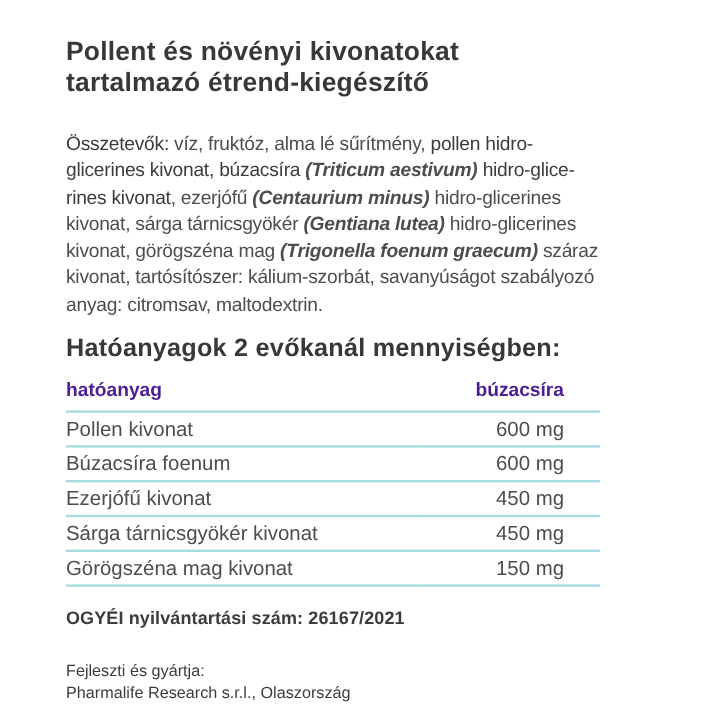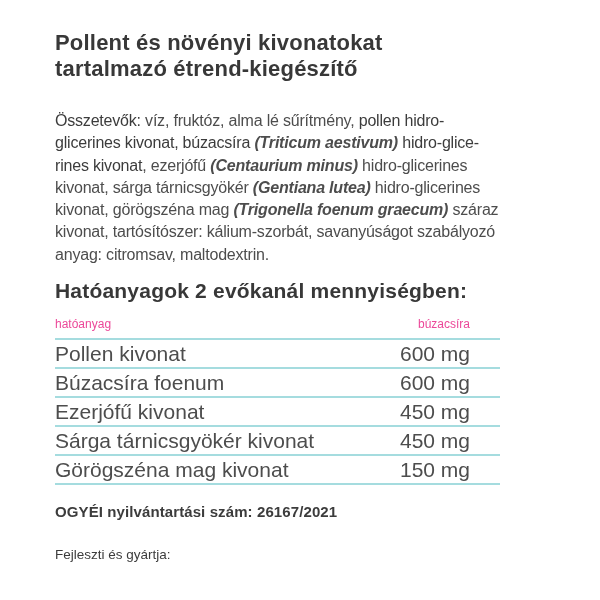--- a/index.html
+++ b/index.html
@@ -42,30 +42,30 @@
     font-weight: 700;
     color: #383838;
     letter-spacing: 0.2px;
   }
   table.actives {
     margin-top: 14px;
     width: 445px;
     border-collapse: collapse;
   }
   table.actives th {
-    font-size: 12px;
-    font-weight: 400;
-    color: #ec4899;
+    font-size: 16px;
+    font-weight: 700;
+    color: #4c1d95;
     padding: 0 0 7px 0;
     border-bottom: 2px solid var(--divider, #a5dcdf);
   }
   table.actives th.c1 { text-align: left; }
   table.actives th.c2 { text-align: right; padding-right: 30px; }
   table.actives td {
-    font-size: 21px;
+    font-size: 17px;
     line-height: 19px;
     color: #4d4d4d;
     padding: 4px 0;
     border-bottom: 2px solid var(--divider, #a5dcdf);
   }
   table.actives td.c1 { text-align: left; }
   table.actives td.c2 { text-align: right; padding-right: 30px; }
   .registration {
     margin: 18px 0 0 0;
     font-size: 15px;
@@ -126,15 +126,16 @@
     </tbody>
   </table>
 
   <p class="registration">
     <span>OGYÉI nyilvántartási szám:</span>
     <span>26167/2021</span>
   </p>
 
   <footer class="manufacturer">
     <div>Fejleszti és gyártja:</div>
+    <div>Pharmalife Research s.r.l., Olaszország</div>
   </footer>
 
 </div>
 
 </body></html>

